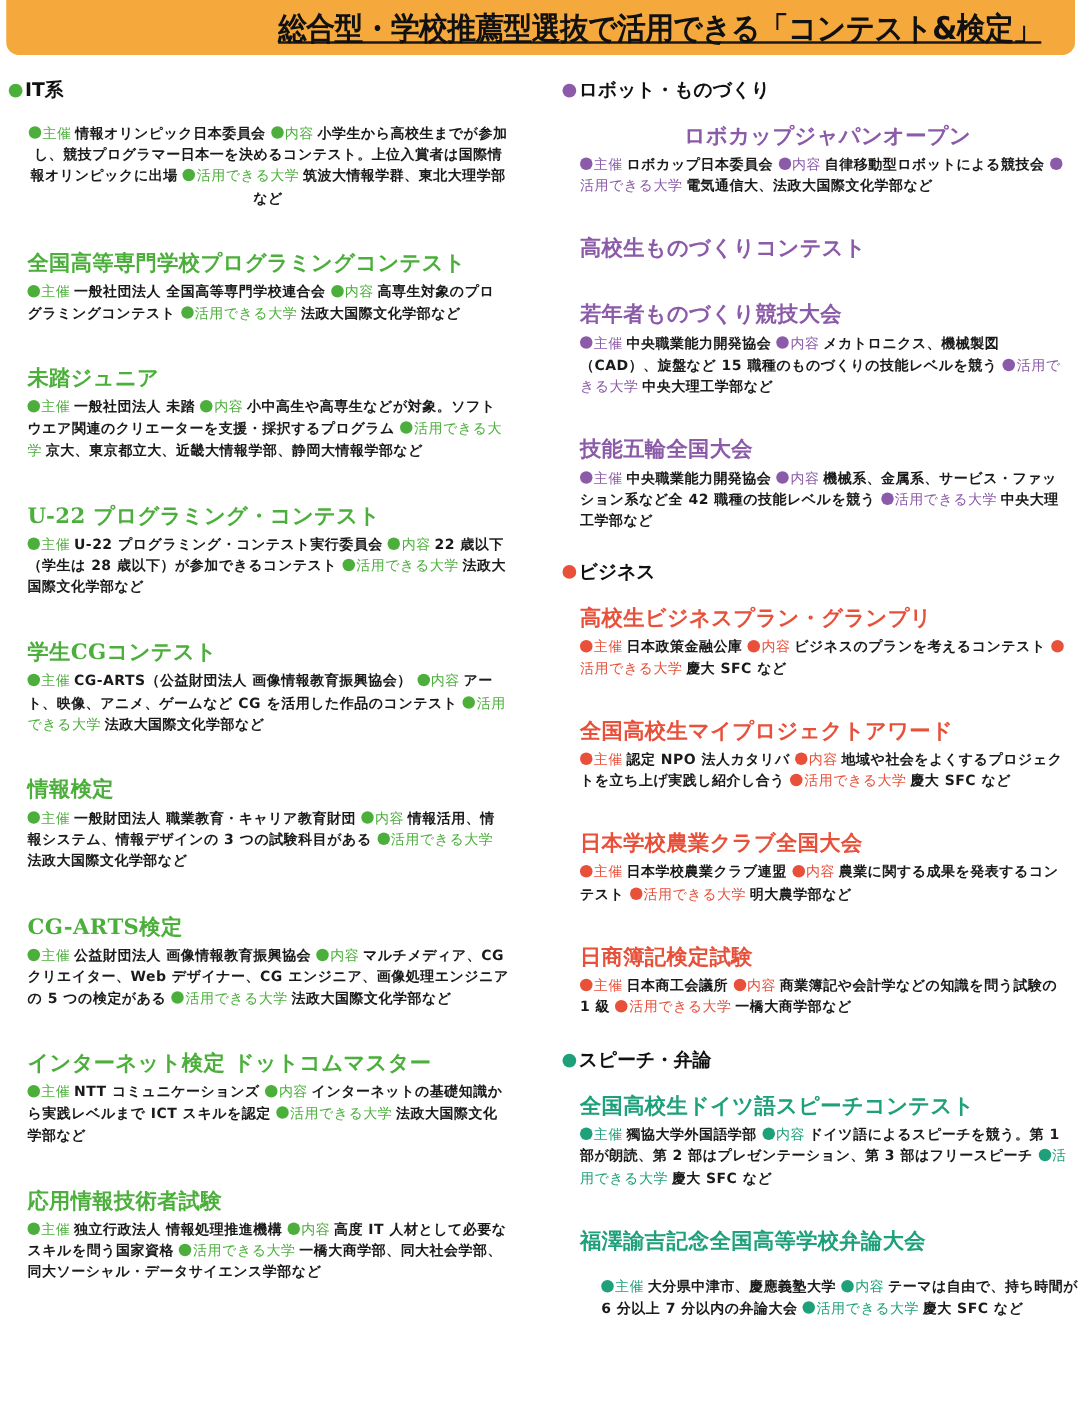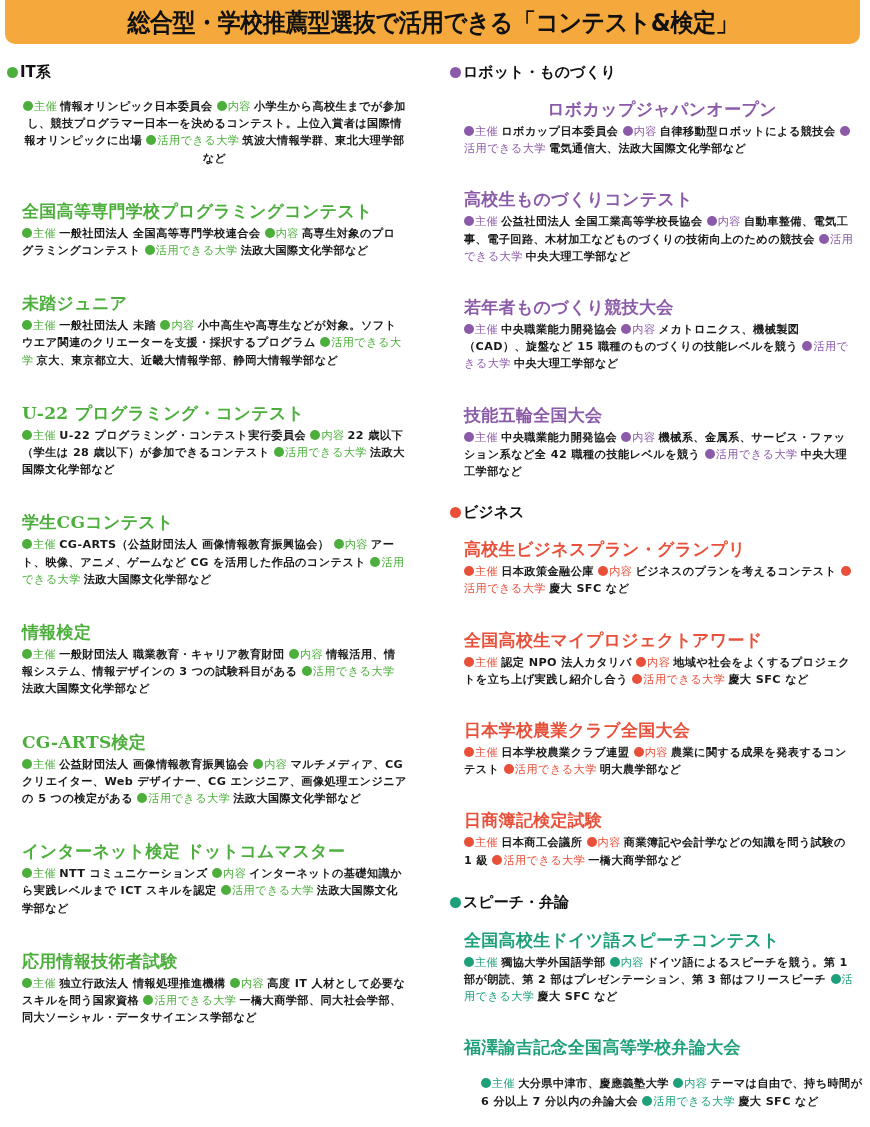--- a/index.html
+++ b/index.html
@@ -18,21 +18,22 @@
     .banner {
       position: absolute;
       left: 5px;
       top: 0;
       width: 855px;
       height: 44px;
       background: #f5a93c;
       border-radius: 0 0 10px 10px;
       display: flex;
       align-items: center;
-      justify-content: center;
+      justify-content: flex-end;
+      text-decoration: underline;
     }
     .banner-title {
       font-family: "DejaVu Sans", sans-serif;
       font-weight: bold;
       font-size: 25px;
       color: #111111;
       letter-spacing: -0.5px;
       white-space: nowrap;
       transform: scaleX(0.92);
     }
@@ -212,25 +213,20 @@
         <article class="item">
     <h2 class="item-title" style="margin-top:0;text-align:center;">ロボカップジャパンオープン</h2>
     <p class="item-body" style="margin:0;">
       <span class="tag" style="margin-left: 0px;"><span class="tag-dot"></span><span>主催</span></span><span>ロボカップ日本委員会 </span>
       <span class="tag" style="margin-left: 0px;"><span class="tag-dot"></span><span>内容</span></span><span>自律移動型ロボットによる競技会 </span>
       <span class="tag" style="margin-left: 0px;"><span class="tag-dot"></span><span>活用できる大学</span></span><span>電気通信大、法政大国際文化学部など</span>
     </p>
   </article>
         <article class="item">
     <h2 class="item-title" style="margin-top:0;">高校生ものづくりコンテスト</h2>
-    <p class="item-body" style="margin:0;">
-      <span class="tag" style="margin-left: 0px;"><span class="tag-dot"></span><span>主催</span></span><span>公益社団法人 全国工業高等学校長協会 </span>
-      <span class="tag" style="margin-left: 0px;"><span class="tag-dot"></span><span>内容</span></span><span>自動車整備、電気工事、電子回路、木材加工などものづくりの技術向上のための競技会 </span>
-      <span class="tag" style="margin-left: 0px;"><span class="tag-dot"></span><span>活用できる大学</span></span><span>中央大理工学部など</span>
-    </p>
   </article>
         <article class="item">
     <h2 class="item-title" style="margin-top:0;">若年者ものづくり競技大会</h2>
     <p class="item-body" style="margin:0;">
       <span class="tag" style="margin-left: 0px;"><span class="tag-dot"></span><span>主催</span></span><span>中央職業能力開発協会 </span>
       <span class="tag" style="margin-left: 0px;"><span class="tag-dot"></span><span>内容</span></span><span>メカトロニクス、機械製図（CAD）、旋盤など 15 職種のものづくりの技能レベルを競う </span>
       <span class="tag" style="margin-left: 0px;"><span class="tag-dot"></span><span>活用できる大学</span></span><span>中央大理工学部など</span>
     </p>
   </article>
         <article class="item">

